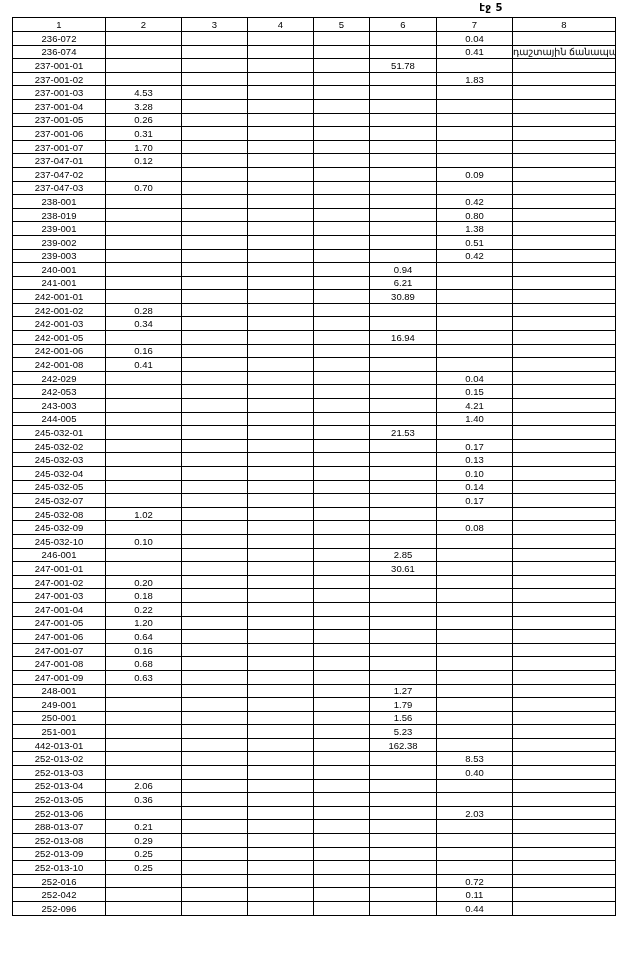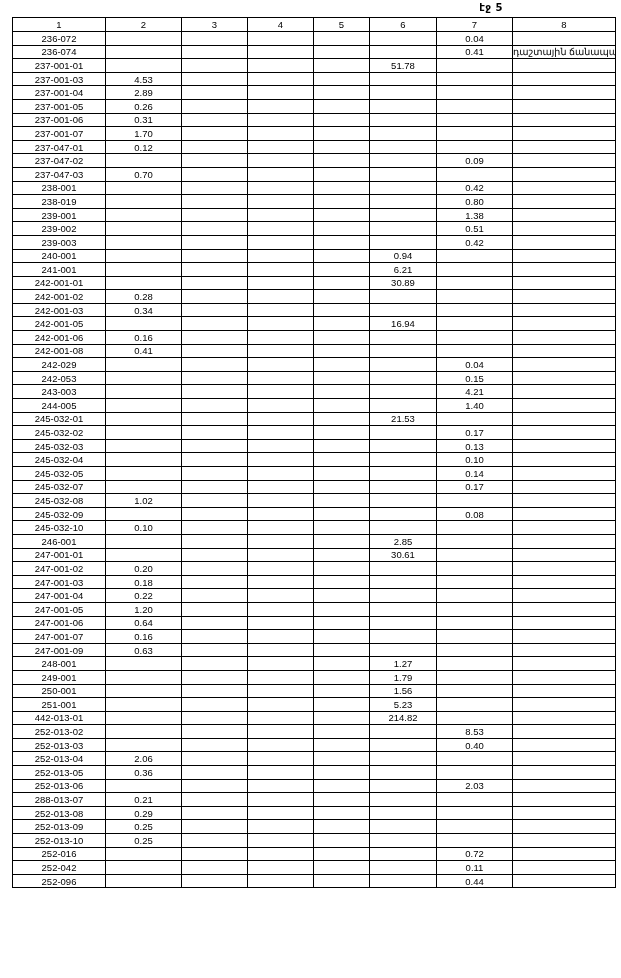--- a/index.html
+++ b/index.html
@@ -117,32 +117,42 @@
             <td class="c1">237-001-01</td>
             <td class="c2"></td>
             <td class="c3"></td>
             <td class="c4"></td>
             <td class="c5"></td>
             <td class="c6">51.78</td>
             <td class="c7"></td>
             <td class="c8 note-cell note"></td>
           </tr>
           <tr>
+            <td class="c1">237-001-02</td>
+            <td class="c2"></td>
+            <td class="c3"></td>
+            <td class="c4"></td>
+            <td class="c5"></td>
+            <td class="c6"></td>
+            <td class="c7">1.83</td>
+            <td class="c8 note-cell note"></td>
+          </tr>
+          <tr>
             <td class="c1">237-001-03</td>
             <td class="c2">4.53</td>
             <td class="c3"></td>
             <td class="c4"></td>
             <td class="c5"></td>
             <td class="c6"></td>
             <td class="c7"></td>
             <td class="c8 note-cell note"></td>
           </tr>
           <tr>
             <td class="c1">237-001-04</td>
-            <td class="c2">2.89</td>
+            <td class="c2">3.28</td>
             <td class="c3"></td>
             <td class="c4"></td>
             <td class="c5"></td>
             <td class="c6"></td>
             <td class="c7"></td>
             <td class="c8 note-cell note"></td>
           </tr>
           <tr>
             <td class="c1">237-001-05</td>
             <td class="c2">0.26</td>
@@ -537,20 +547,30 @@
             <td class="c1">247-001-07</td>
             <td class="c2">0.16</td>
             <td class="c3"></td>
             <td class="c4"></td>
             <td class="c5"></td>
             <td class="c6"></td>
             <td class="c7"></td>
             <td class="c8 note-cell note"></td>
           </tr>
           <tr>
+            <td class="c1">247-001-08</td>
+            <td class="c2">0.68</td>
+            <td class="c3"></td>
+            <td class="c4"></td>
+            <td class="c5"></td>
+            <td class="c6"></td>
+            <td class="c7"></td>
+            <td class="c8 note-cell note"></td>
+          </tr>
+          <tr>
             <td class="c1">247-001-09</td>
             <td class="c2">0.63</td>
             <td class="c3"></td>
             <td class="c4"></td>
             <td class="c5"></td>
             <td class="c6"></td>
             <td class="c7"></td>
             <td class="c8 note-cell note"></td>
           </tr>
           <tr>
@@ -592,21 +612,21 @@
             <td class="c6">5.23</td>
             <td class="c7"></td>
             <td class="c8 note-cell note"></td>
           </tr>
           <tr>
             <td class="c1">442-013-01</td>
             <td class="c2"></td>
             <td class="c3"></td>
             <td class="c4"></td>
             <td class="c5"></td>
-            <td class="c6">214.82</td>
+            <td class="c6">162.38</td>
             <td class="c7"></td>
             <td class="c8 note-cell note"></td>
           </tr>
           <tr>
             <td class="c1">252-013-02</td>
             <td class="c2"></td>
             <td class="c3"></td>
             <td class="c4"></td>
             <td class="c5"></td>
             <td class="c6"></td>

